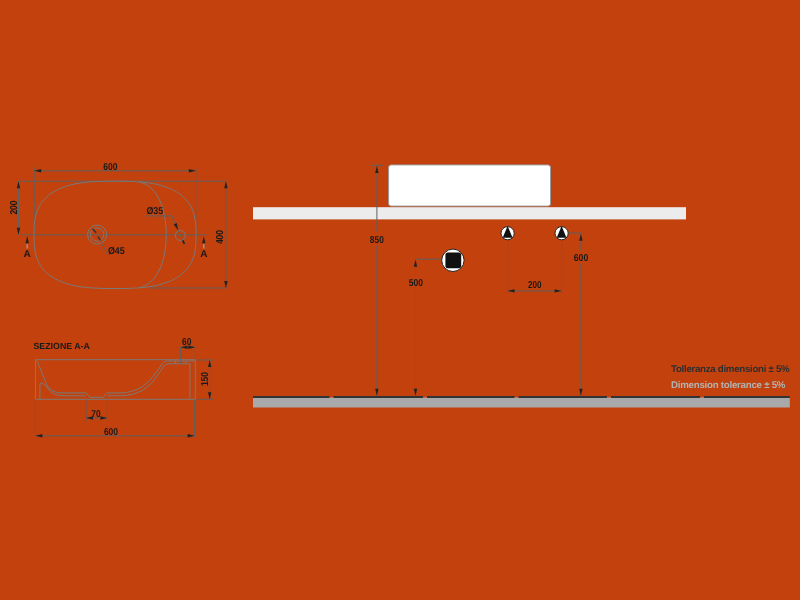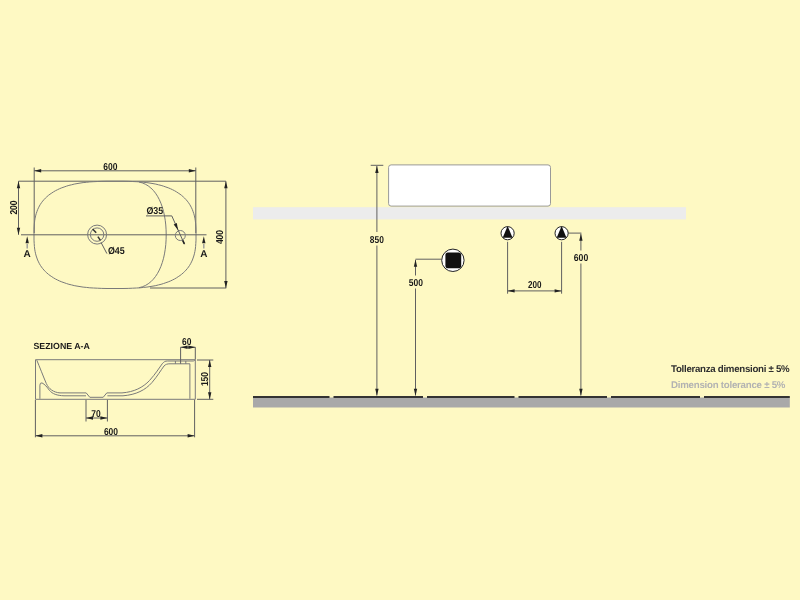--- a/index.html
+++ b/index.html
@@ -1,16 +1,16 @@
 <!DOCTYPE html>
 <html><head>
 <meta charset="utf-8">
 <style>
   html,body{margin:0;padding:0;background:#fff;}
-  #page{position:relative;width:800px;height:600px;background:#fef9c3;overflow:hidden;text-align:right;}
+  #page{position:relative;width:800px;height:600px;background:#c2410c;overflow:hidden;text-align:right;}
   svg{position:absolute;top:0;left:0;}
   text{font-family:"Liberation Sans",sans-serif;font-weight:bold;fill:#1a1a1a;text-rendering:geometricPrecision;}
 </style>
 </head>
 <body>
 <div id="page">
 <svg width="800" height="600" viewBox="0 0 800 600">
 <defs>
   <path id="arr" d="M0,0 L-7,-1.7 L-7,1.7 Z" fill="#222"></path>
 </defs>

